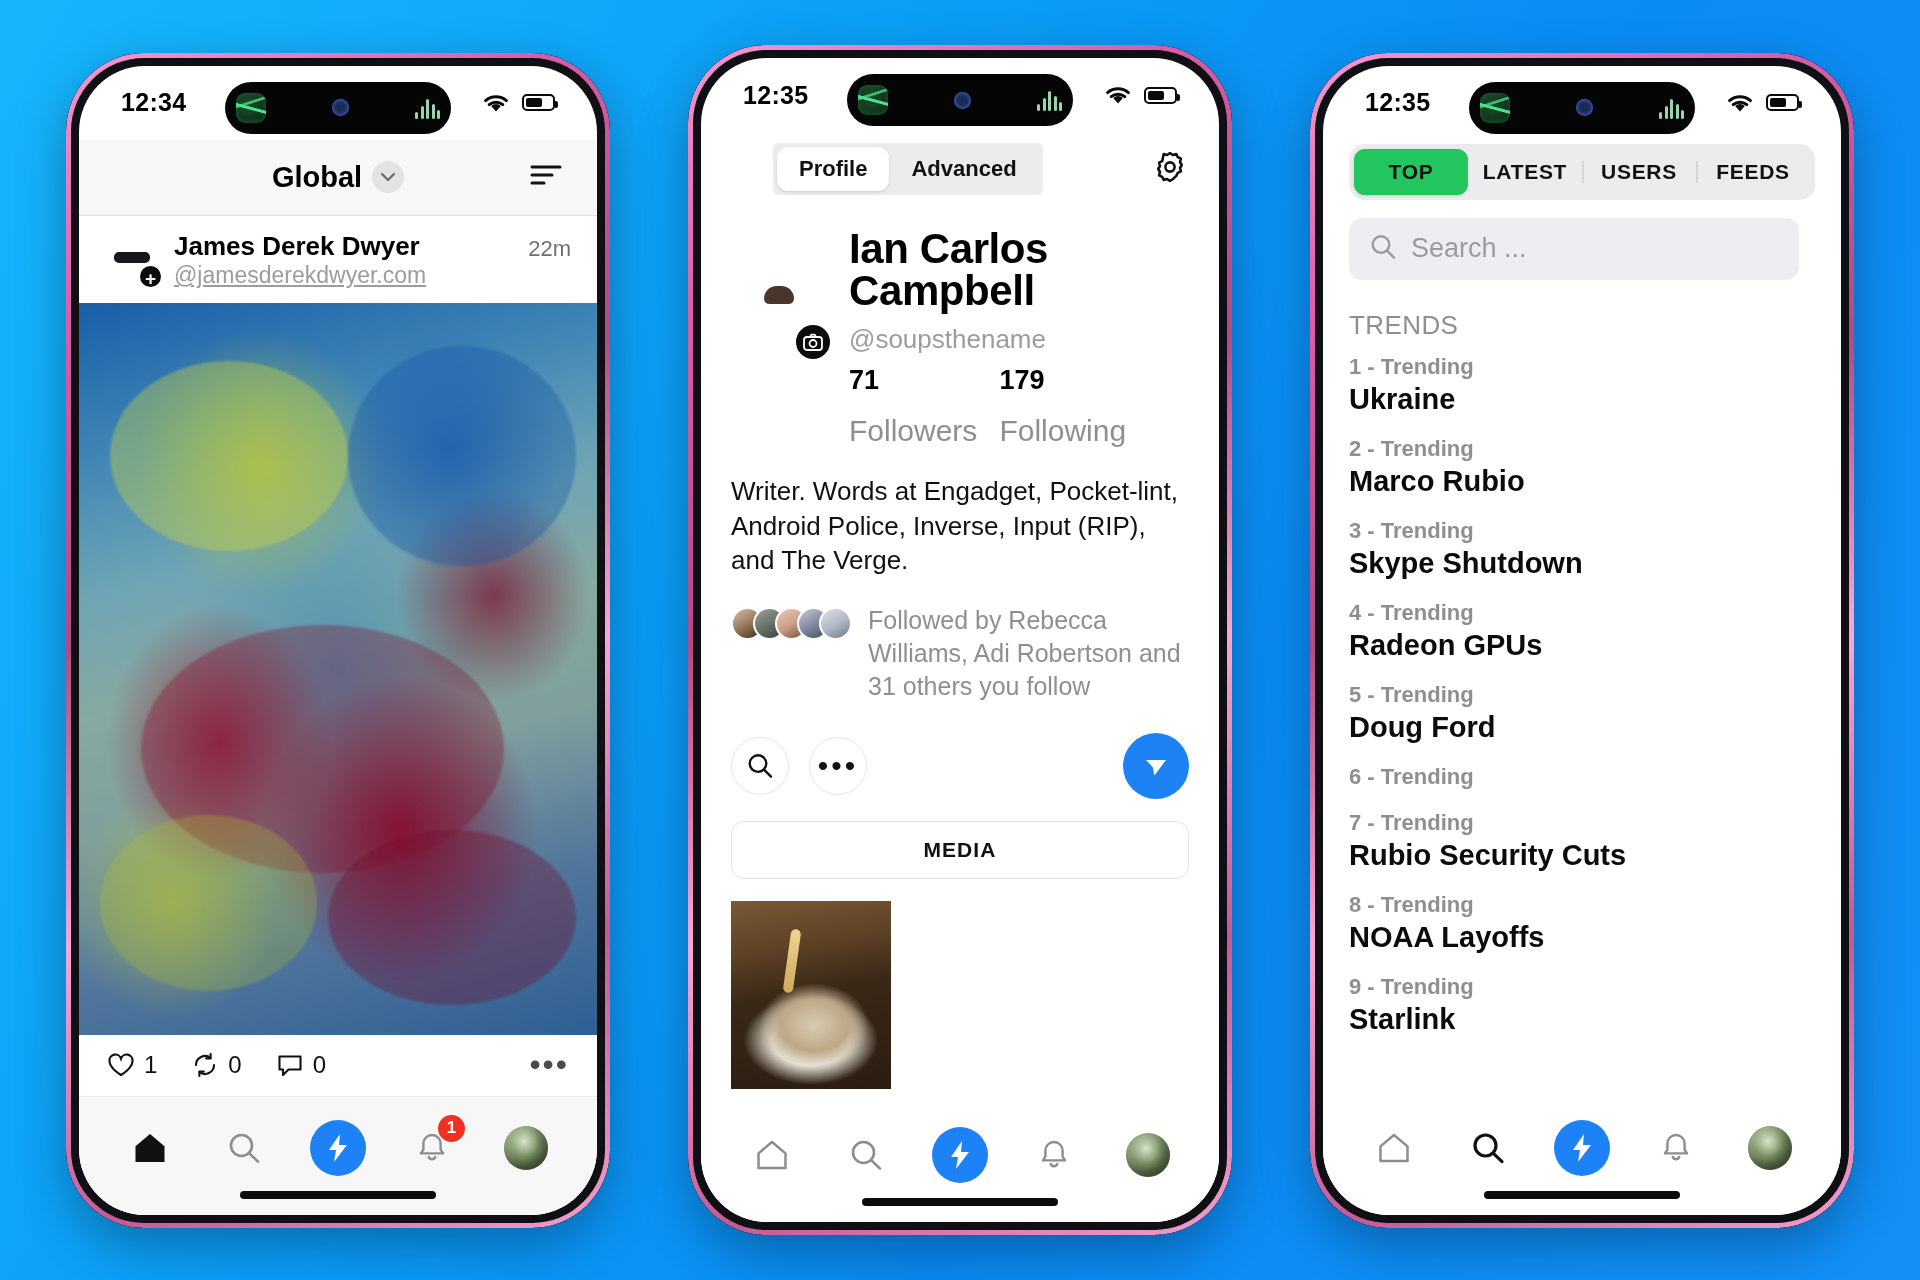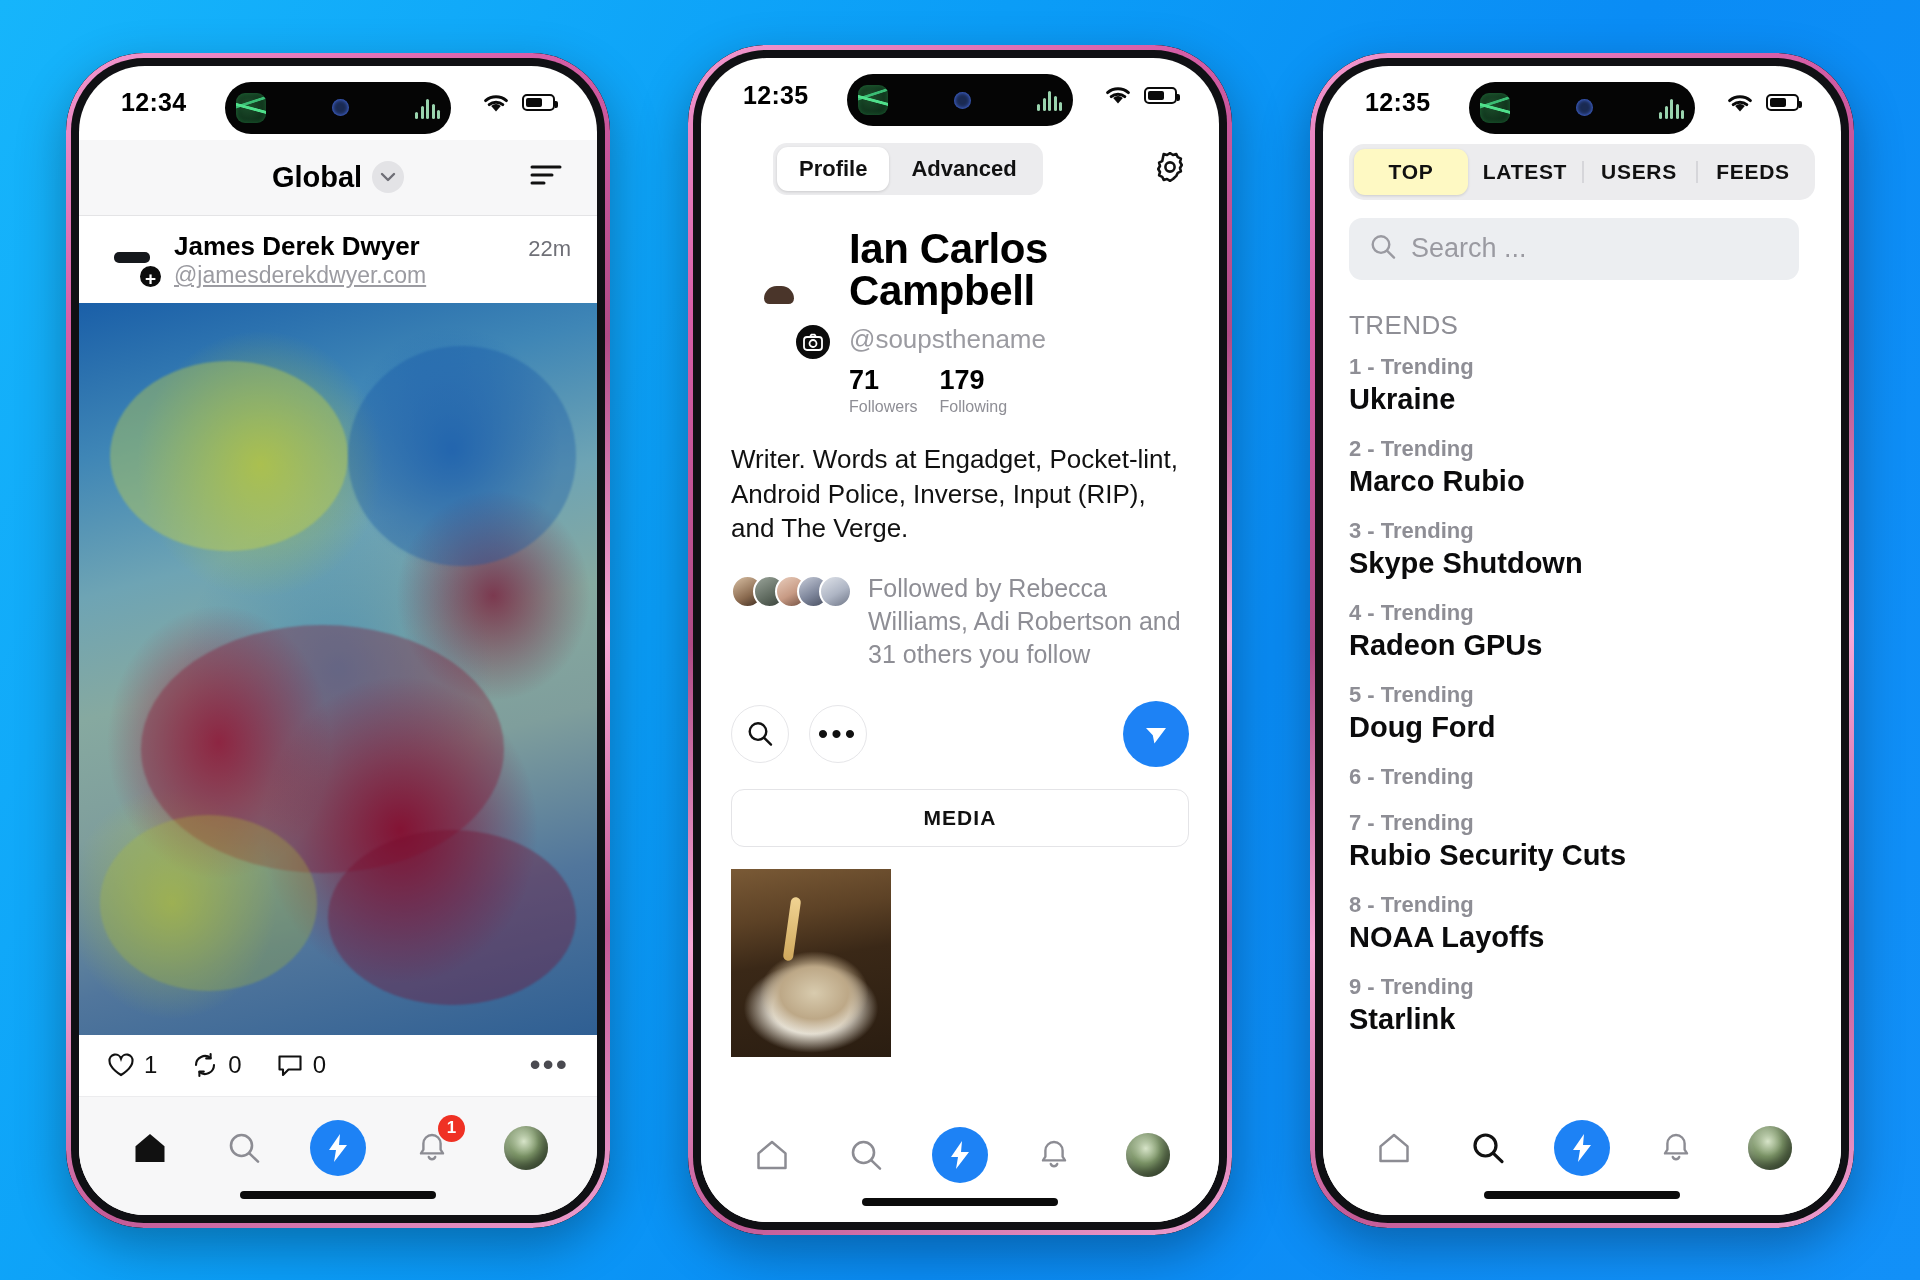--- a/index.html
+++ b/index.html
@@ -167,21 +167,21 @@
     flex:0 0 auto; height:62px; display:flex; align-items:center; gap:34px;
     padding: 0 28px; background:#fff; border-bottom:1px solid #ececee;
   }
   .act { display:flex; align-items:center; gap:9px; font-size:24px; color:#111; }
   .act .cnt { font-size:24px; }
   .p1-more { margin-left:auto; font-size:32px; color:#4a4a50; letter-spacing:2px; line-height:0.6;}
 
   
   .p2-top { flex:0 0 auto; display:flex; align-items:center; padding: 4px 30px 4px 34px; height:74px; }
   .segment {
-    display:flex; background:#ececee; border-radius:14px; padding:4px; margin: 0 auto 0 38px; align-items: flex-end;
+    display:flex; background:#ececee; border-radius:6px; padding:4px; margin: 0 auto 0 38px; align-items: flex-end;
   }
   .seg-btn {
     font-size:22px; font-weight:600; color:#111; padding:9px 22px; border-radius:11px;
   }
   .seg-btn.on { background:#fff; box-shadow:0 1px 3px rgba(0,0,0,.14); }
   .gear { margin-left:auto; }
 
   .p2-body { flex:1 1 auto; overflow:hidden; padding: 0 30px; }
   .p2-idrow { display:flex; gap:22px; padding-top: 22px; }
   .p2-avwrap { position:relative; width:96px; height:96px; margin-top:36px; flex:0 0 auto; }
@@ -199,21 +199,21 @@
   }
   .p2-cam {
     position:absolute; right:-6px; bottom:-2px; width:40px;height:40px;border-radius:50%;
     background:#0b0b0b; border:3px solid #fff; display:flex;align-items:center;justify-content:center;
   }
   .p2-info { flex:1 1 auto; min-width:0; }
   .p2-name { font-size:42px; font-weight:700; line-height:1.0; color:#000; letter-spacing:-.4px;}
   .p2-handle { font-size:26px; color:#9b9ba1; margin-top:12px; }
   .p2-stats { display:flex; gap:22px; margin-top:10px; }
   .stat-num { font-size:27px; font-weight:700; color:#000; }
-  .stat-lbl { font-size:16px; color:#8e8e95; margin-top:2px; }
+  .stat-lbl { font-size:30px; color:#8e8e95; margin-top:18px; }
   .p2-bio {
     font-size:26px; line-height:1.33; color:#111; margin-top:26px;
   }
   .p2-follow { display:flex; align-items:flex-start; gap:16px; margin-top:26px; }
   .facepile { display:flex; flex:0 0 auto; padding-top:3px; }
   .facepile i {
     display:block; width:33px;height:33px;border-radius:50%;
     border:2.5px solid #fff; margin-left:-11px;
   }
   .facepile i:first-child{ margin-left:0; }
@@ -255,21 +255,21 @@
   
   .p3-tabs {
     flex:0 0 auto; margin: 4px 26px 0 26px; background:#ececee; border-radius:15px;
     display:flex; padding:5px; height:56px; align-items:stretch;
   }
   .p3-tab {
     flex:1 1 0; display:flex; align-items:center; justify-content:center;
     font-size:21px; font-weight:700; letter-spacing:.7px; color:#111; border-radius:11px;
     position:relative;
   }
-  .p3-tab.on { background:#fef9c3; box-shadow:0 1px 3px rgba(0,0,0,.14); }
+  .p3-tab.on { background:#22c55e; box-shadow:0 1px 3px rgba(0,0,0,.14); }
   .p3-tab + .p3-tab::before{
     content:""; position:absolute; left:0; top:12px; bottom:12px; width:1.5px; background:#d6d6da;
   }
   .p3-tab.on::before, .p3-tab.on + .p3-tab::before { display:none; }
   .p3-search {
     flex:0 0 auto; margin: 18px 42px 0 26px; height:62px; border-radius:13px;
     background:#eceef1; display:flex; align-items:center; gap:14px; padding: 0 20px;
   }
   .p3-search-txt { font-size:27px; color:#9a9aa1; }
   .p3-trendslabel { font-size:26px; color:#8e8e95; padding: 30px 26px 4px 26px; letter-spacing:.4px;}

